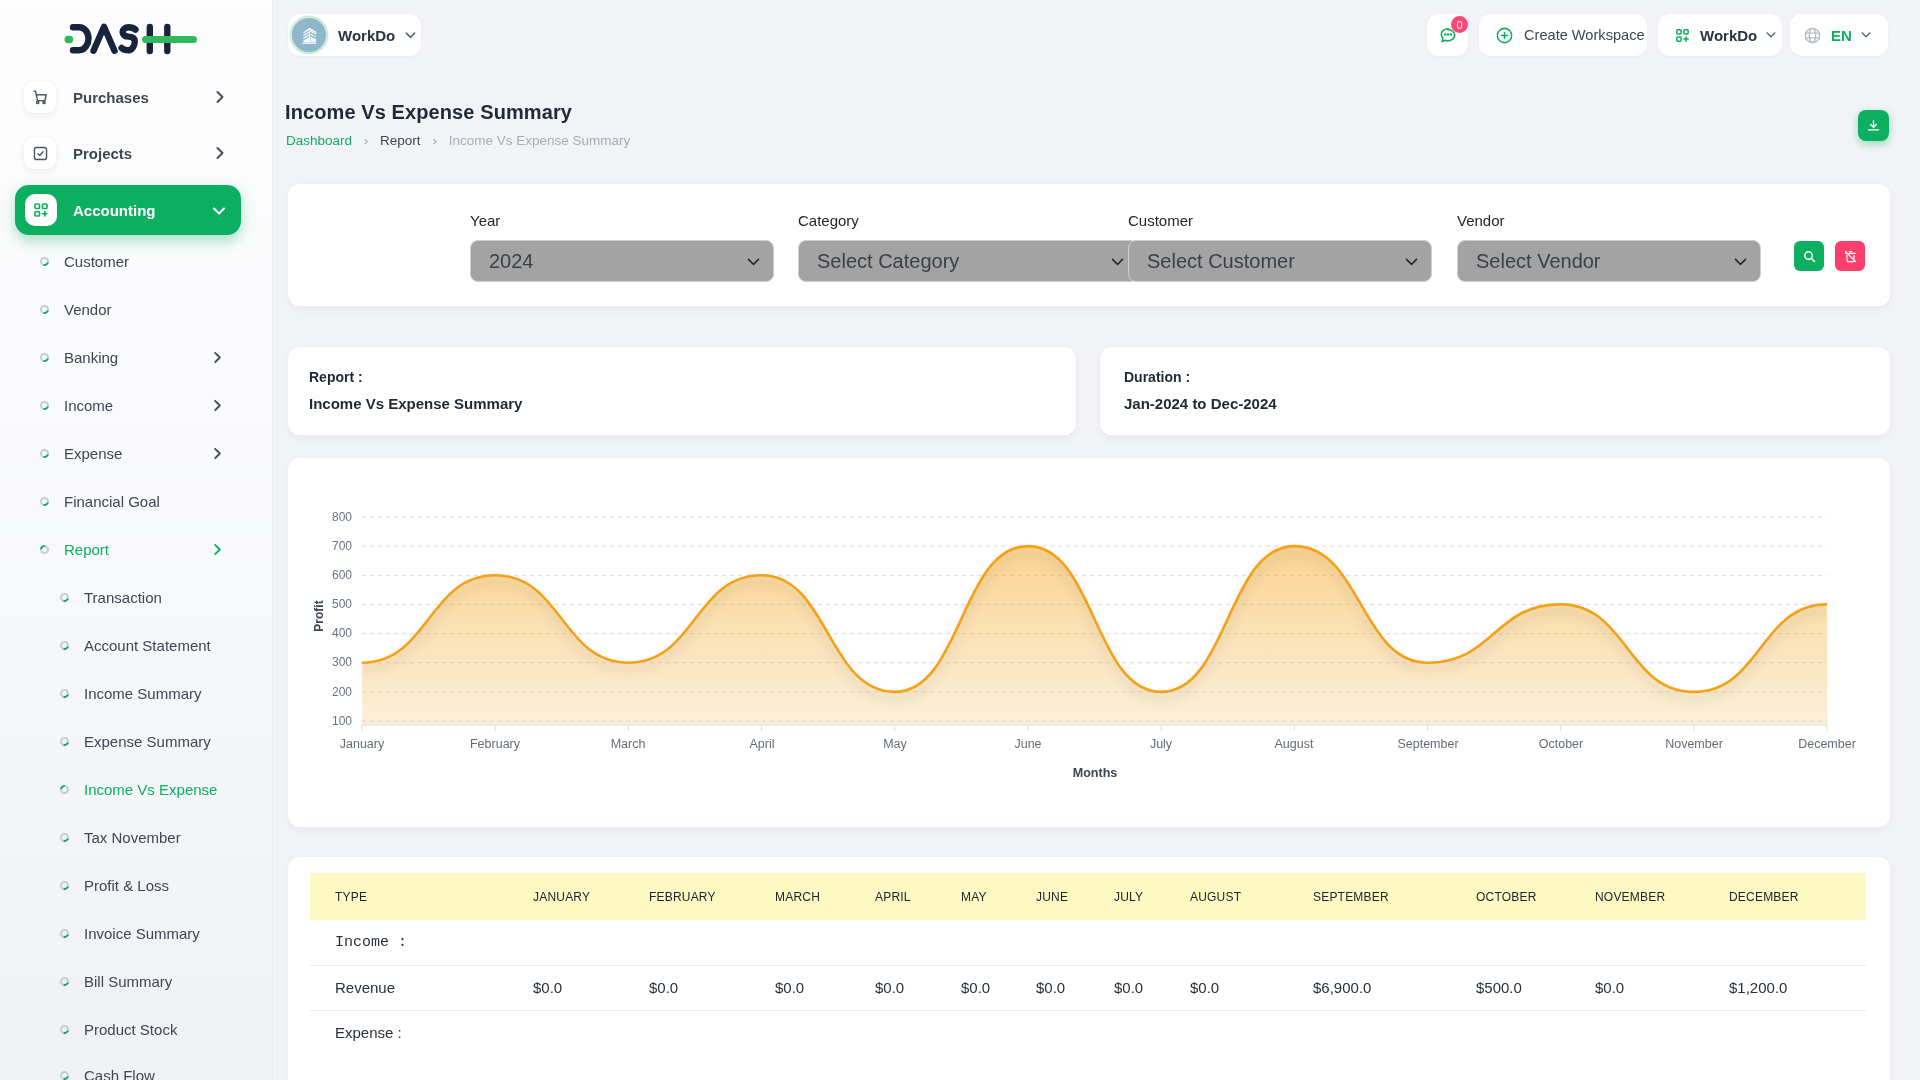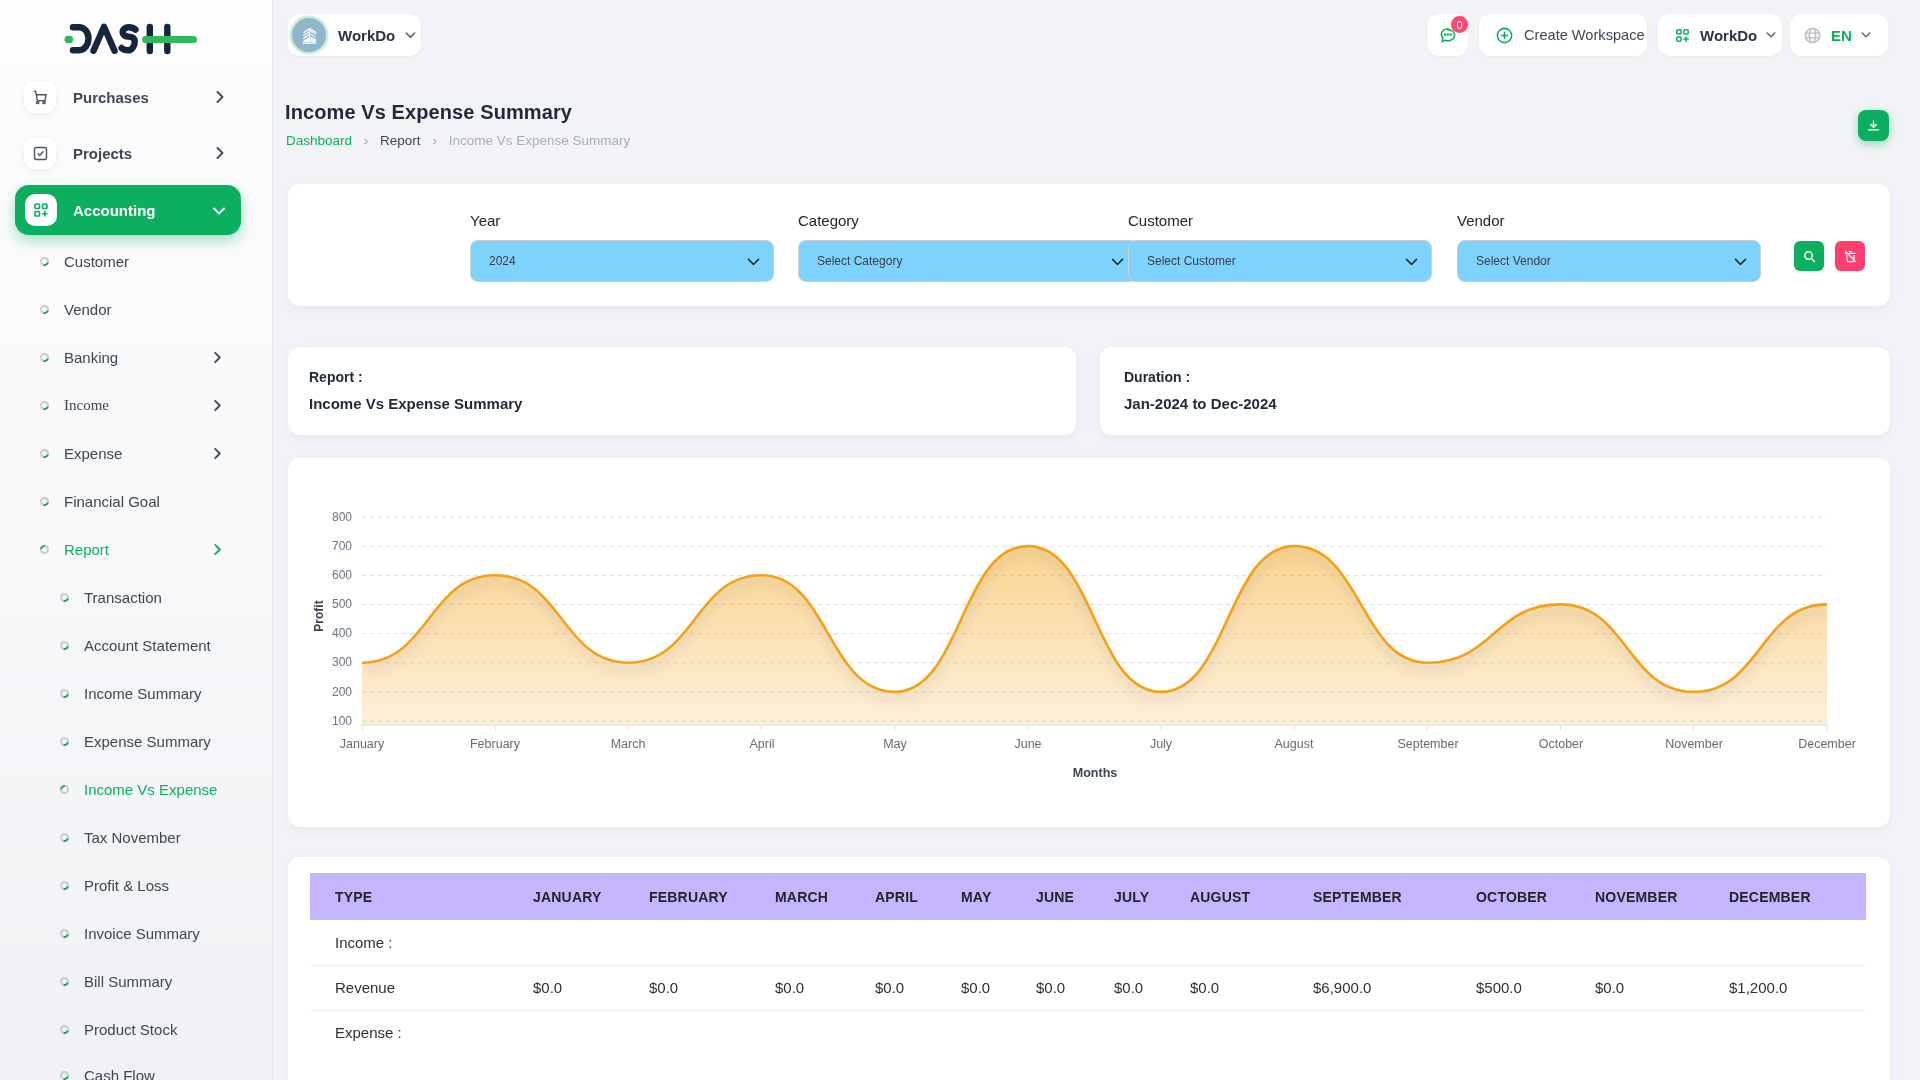--- a/index.html
+++ b/index.html
@@ -15,28 +15,28 @@
 .sub.lvl2{left:84px;}
 .bullet{position:absolute;width:9px;height:9px;border-radius:50%;border:2px solid #c6ccd4;}
 .bullet:after{content:"";box-sizing:border-box;position:absolute;left:-2px;top:-2px;width:9px;height:9px;border-radius:50%;border:2px solid transparent;border-top-color:#0CAF60;transform:rotate(150deg);}
 .bullet.act:after{transform:rotate(-40deg);}
 .green{color:#0CAF60 !important;}
 
 .hbox{position:absolute;top:14px;height:42px;background:#fff;border-radius:12px;box-shadow:0 1px 3px rgba(20,30,50,0.04);display:flex;align-items:center;}
 
 .card{position:absolute;background:#fff;border-radius:12px;box-shadow:0 3px 10px rgba(30,40,60,0.05);}
 .flabel{position:absolute;font-size:15px;color:#22262b;}
-.fselect{position:absolute;height:42px;background:#7dd3fc;border:1px solid #c9ced5;border-radius:8px;font-size:12px;color:#3a4049;display:flex;align-items:center;padding-left:18px;}
+.fselect{position:absolute;height:42px;background:#a3a3a3;border:1px solid #c9ced5;border-radius:8px;font-size:20px;color:#3a4049;display:flex;align-items:center;padding-left:18px;}
 .caret{position:absolute;right:15px;top:14px;width:9px;height:9px;border-right:2.4px solid #23272d;border-bottom:2.4px solid #23272d;border-radius:1px;transform:rotate(45deg);}
 .btn30{position:absolute;width:30px;height:30px;border-radius:6px;display:flex;align-items:center;justify-content:center;}
 
 table{border-collapse:collapse;table-layout:fixed;width:1556px;}
-thead td{background:#c4b5fd;font-weight:700;font-size:14px;color:#21262c;height:47px;letter-spacing:0.2px;}
+thead td{background:#fef9c3;font-weight:400;font-size:12px;color:#21262c;height:47px;letter-spacing:0.2px;}
 tbody td{font-size:15px;color:#2b3139;height:45px;border-top:1px solid #e9ebef;}
-tbody tr.nb td{border-top:none;}
+tbody tr.nb td{border-top:none;font-family:Liberation Mono, monospace;}
 td{padding:0 0 0 25px;vertical-align:middle;white-space:nowrap;}
 </style>
 </head>
 <body>
 
 <div id="sidebar">
 
   <svg class="abs" style="left:64px;top:23px;" width="134" height="32" viewBox="0 0 134 32">
     <g fill="none" stroke="#16243E" stroke-width="6.4" stroke-linecap="round">
       <path d="M9,4.2 H15 C21,4.2 24.5,10 24.5,15.5 C24.5,21 21,27.3 15,27.3 H9"></path>
@@ -91,21 +91,21 @@
   <div class="bullet" style="left:40px;top:257px;"></div>
     <div class="sub lvl1" style="top:253px;">Customer</div>
   <div class="bullet" style="left:40px;top:305px;"></div>
     <div class="sub lvl1" style="top:301px;">Vendor</div>
   <div class="bullet" style="left:40px;top:353px;"></div>
     <div class="sub lvl1" style="top:349px;">Banking</div>
   <svg class="abs" style="left:212px;top:351px;" width="11" height="13" viewBox="0 0 10 14" fill="none" stroke="#454d59" stroke-width="2" stroke-linecap="round" stroke-linejoin="round">
       <path d="M2.5 2 L7.5 7 L2.5 12"></path>
     </svg>
   <div class="bullet" style="left:40px;top:401px;"></div>
-    <div class="sub lvl1" style="top:397px;font-family:Liberation Serif, serif;">Income</div>
+    <div class="sub lvl1" style="top:397px;">Income</div>
   <svg class="abs" style="left:212px;top:399px;" width="11" height="13" viewBox="0 0 10 14" fill="none" stroke="#454d59" stroke-width="2" stroke-linecap="round" stroke-linejoin="round">
       <path d="M2.5 2 L7.5 7 L2.5 12"></path>
     </svg>
   <div class="bullet" style="left:40px;top:449px;"></div>
     <div class="sub lvl1" style="top:445px;">Expense</div>
   <svg class="abs" style="left:212px;top:447px;" width="11" height="13" viewBox="0 0 10 14" fill="none" stroke="#454d59" stroke-width="2" stroke-linecap="round" stroke-linejoin="round">
       <path d="M2.5 2 L7.5 7 L2.5 12"></path>
     </svg>
   <div class="bullet" style="left:40px;top:497px;"></div>
     <div class="sub lvl1" style="top:493px;">Financial Goal</div>

